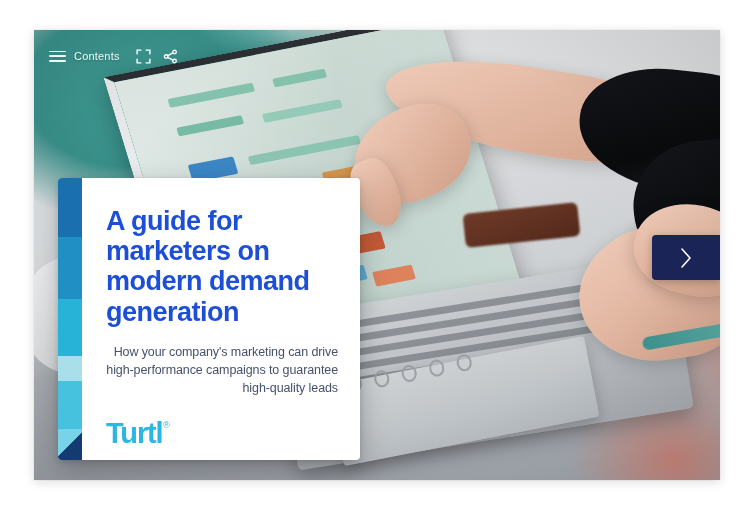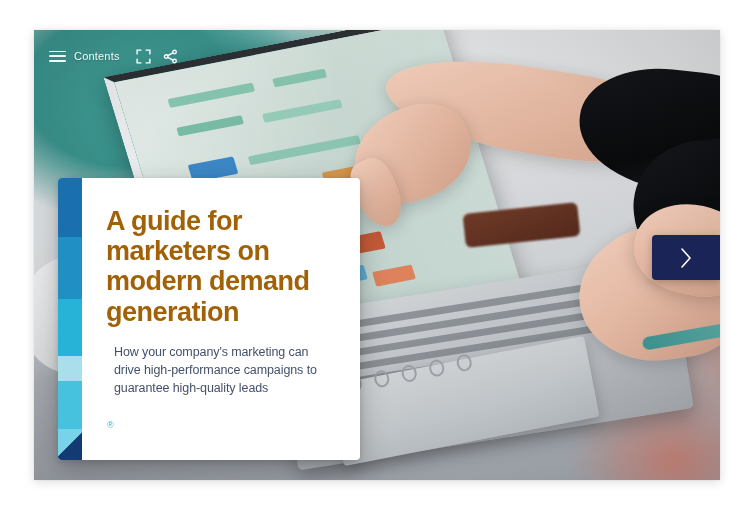--- a/index.html
+++ b/index.html
@@ -232,22 +232,23 @@
     font-size: 27px;
     line-height: 1.12;
     font-weight: bold;
     letter-spacing: -0.5px;
     margin: 0 0 16px 0;
   }
   .cover-sub {
     color: #45506b;
     font-size: 12.5px;
     line-height: 1.45;
-    margin: 0 0 22px 8px;
+    margin: 0 0 22px 0;
     letter-spacing: -0.1px;
+    text-align: right;
   }
   .brand {
     font-size: 29px;
     font-weight: bold;
     color: #2bb6e4;
     letter-spacing: -1.2px;
     line-height: 1;
     display: inline-flex;
     align-items: flex-start;
   }
@@ -397,23 +398,24 @@
       <div class="spine" id="card-spine">
           <div class="spine-band" style="height: 21%; background: rgb(26, 111, 174);"></div>
           <div class="spine-band" style="height: 22%; background: rgb(31, 143, 196);"></div>
           <div class="spine-band" style="height: 20%; background: rgb(39, 179, 216);"></div>
           <div class="spine-band" style="height: 9%; background: rgb(168, 223, 234);"></div>
           <div class="spine-band" style="height: 17%; background: rgb(70, 194, 222);"></div>
           <div class="spine-band" style="height: 11%; background: rgb(121, 211, 232);"></div>
         <div class="spine-corner"></div>
       </div>
       <div class="card-body">
-        <h1 class="cover-title" style="color: #a16207;">A guide for marketers on modern demand generation</h1>
+        <h1 class="cover-title" style="color: #1d4ed8;">A guide for marketers on modern demand generation</h1>
         <p class="cover-sub" style="color: rgb(69, 80, 107);">How your company's marketing can drive high-performance campaigns to guarantee high-quality leads</p>
         <div class="brand" style="color: rgb(43, 182, 228);">
+          <span>Turtl</span>
           <span class="brand-mark">®</span>
         </div>
       </div>
     </div>
 
     <div class="next-btn" aria-label="Next page" style="background: rgb(27, 36, 86);">
       <svg width="20" height="26" viewBox="0 0 20 26" fill="none" stroke="#ffffff" stroke-width="1.6" stroke-linecap="round" stroke-linejoin="round">
         <path d="M6 4 L14 13 L6 22"></path>
       </svg>
     </div>

